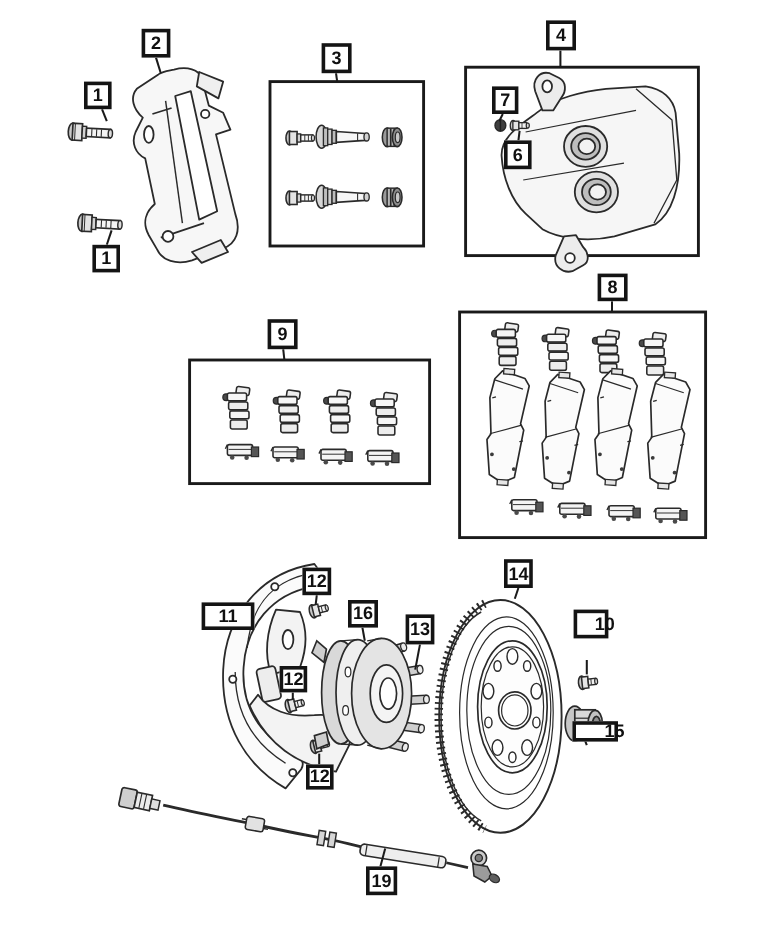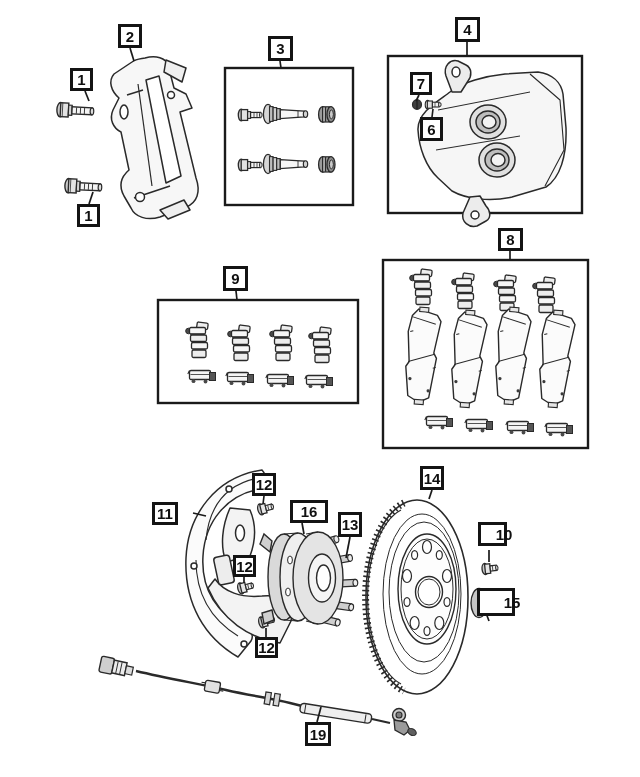--- a/index.html
+++ b/index.html
@@ -373,44 +373,44 @@
     </div>
   <div class="callout" style="left:420px;top:117px;width:23px;height:24px;">
       <span>6</span>
     </div>
   <div class="callout" style="left:498px;top:228px;width:25px;height:23px;">
       <span>8</span>
     </div>
   <div class="callout" style="left:223px;top:266px;width:25px;height:25px;">
       <span>9</span>
     </div>
-  <div class="callout" style="left:478px;top:522px;width:24px;height:24px;padding-left:23px;">
+  <div class="callout" style="left:478px;top:508px;width:24px;height:24px;padding-left:23px;">
       <span>10</span>
     </div>
-  <div class="callout" style="left:152px;top:502px;width:26px;height:23px;">
+  <div class="callout" style="left:168px;top:502px;width:44px;height:23px;">
       <span>11</span>
     </div>
   <div class="callout" style="left:252px;top:473px;width:24px;height:23px;">
       <span>12</span>
     </div>
   <div class="callout" style="left:233px;top:555px;width:23px;height:22px;">
       <span>12</span>
     </div>
   <div class="callout" style="left:255px;top:637px;width:23px;height:21px;">
       <span>12</span>
     </div>
   <div class="callout" style="left:338px;top:512px;width:24px;height:25px;">
       <span>13</span>
     </div>
   <div class="callout" style="left:420px;top:466px;width:24px;height:24px;text-align:center;">
       <span>14</span>
     </div>
-  <div class="callout" style="left:477px;top:588px;width:24px;height:28px;padding-left:32px;">
+  <div class="callout" style="left:477px;top:601px;width:24px;height:17px;padding-left:32px;">
       <span>15</span>
     </div>
-  <div class="callout" style="left:290px;top:500px;width:38px;height:23px;justify-content:center;">
+  <div class="callout" style="left:290px;top:500px;width:25px;height:23px;justify-content:center;">
       <span>16</span>
     </div>
   <div class="callout" style="left:305px;top:722px;width:26px;height:24px;">
       <span>19</span>
     </div>
 
 </div>
 
 </body></html>

